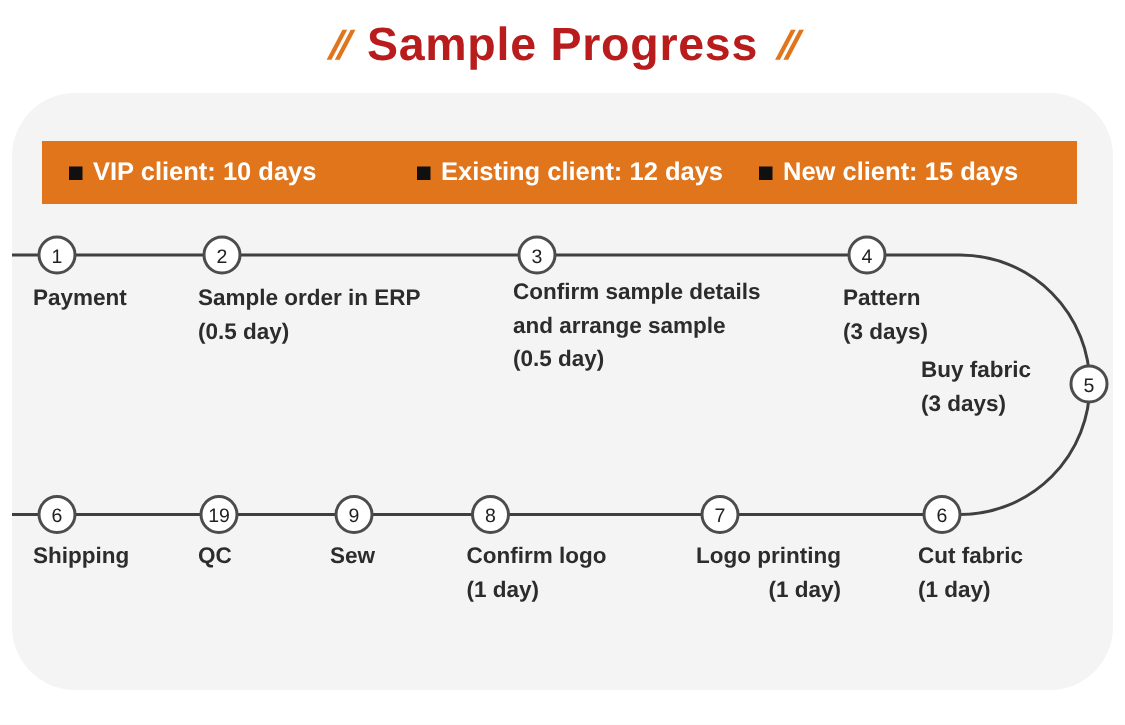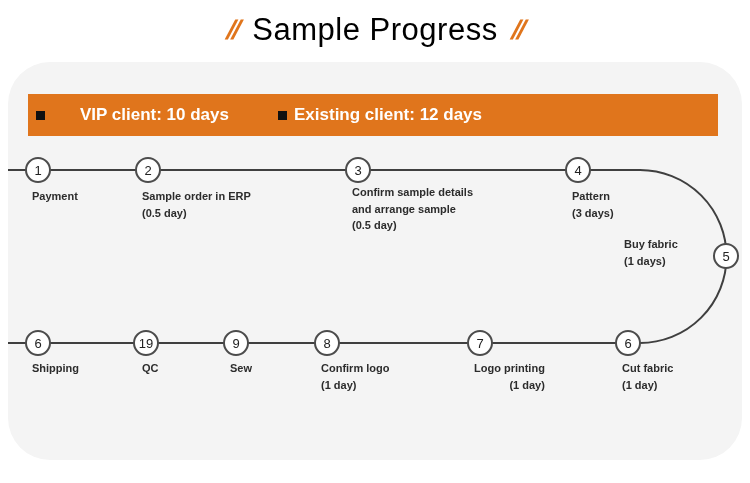--- a/index.html
+++ b/index.html
@@ -8,54 +8,54 @@
     background: #ffffff;
     font-family: "Liberation Sans", sans-serif;
     overflow: hidden;
     position: relative;
   }
   .title-row {
     position: absolute; top: 6px; left: 0; width: 750px; height: 48px;
     display: flex; align-items: center; justify-content: center; gap: 14px;
   }
   .title-text {
-    font-size: 31px; font-weight: normal; color: #000000; letter-spacing: 0.5px;
+    font-size: 31px; font-weight: bold; color: #b91c1c; letter-spacing: 0.5px;
   }
   .quote-mark {
     font-size: 27px; font-weight: bold; font-style: italic;
     letter-spacing: -2px; transform: skewX(-8deg);
   }
   .panel {
     position: absolute; left: 8px; top: 62px; width: 734px; height: 398px;
     background: #f4f4f4; border-radius: 42px;
   }
   .banner {
     position: absolute; left: 20px; top: 32px; width: 690px; height: 42px;
   }
   .banner-item {
     position: absolute; top: 50%; transform: translateY(-50%);
     display: flex; align-items: center;
     color: #ffffff; font-weight: bold; font-size: 17px; white-space: nowrap;
   }
   .banner-item .bullet {
     width: 9px; height: 9px; background: #101010; margin-right: 7px; flex: 0 0 auto;
   }
-  .banner-item-0 { left: 8px; gap: 28px; }
+  .banner-item-0 { left: 18px; }
   .banner-item-1 { left: 218px; padding-left: 32px; }
   .banner-item-2 { left: 478px; }
   .flow-svg { position: absolute; left: 0; top: 0; }
   .node {
     position: absolute; width: 26px; height: 26px; border-radius: 50%;
     background: #ffffff; border: 2px solid #4c4c4c;
     display: flex; align-items: center; justify-content: center;
     font-size: 13px; font-weight: normal; color: #222222;
   }
   .step-label {
-    position: absolute; font-size: 11px; font-weight: bold; color: #2c2c2c;
-    line-height: 1.5; white-space: pre-line; margin-left: 10px;
+    position: absolute; font-size: 15px; font-weight: bold; color: #2c2c2c;
+    line-height: 1.5; white-space: pre-line;
   }
   
   .node-1  { left: 17px;  top: 95px;  }
   .node-2  { left: 127px; top: 95px;  }
   .node-3  { left: 337px; top: 95px;  }
   .node-4  { left: 557px; top: 95px;  }
   .node-5  { left: 705px; top: 181px; }
   .node-6  { left: 607px; top: 268px; }
   .node-7  { left: 459px; top: 268px; }
   .node-8  { left: 306px; top: 268px; }
@@ -87,20 +87,24 @@
 <div class="panel">
 
   <div class="banner" style="background:#E0751C">
     <span class="banner-item banner-item-0">
       <span class="bullet"></span>
       <span>VIP client: 10 days</span>
     </span>
     <span class="banner-item banner-item-1">
       <span class="bullet"></span>
       <span>Existing client: 12 days</span>
+    </span>
+    <span class="banner-item banner-item-2">
+      <span class="bullet"></span>
+      <span>New client: 15 days</span>
     </span>
   </div>
 
   <svg class="flow-svg" width="734" height="398" viewBox="0 0 734 398">
     <path d="M 0 108 H 632 A 86.5 86.5 0 0 1 632 281 H 0" fill="none" stroke="#3f3f3f" stroke-width="2"></path>
   </svg>
 
   <div class="node node-1">
       <span>1</span>
     </div>
@@ -137,21 +141,21 @@
 
   <div class="step-label label-1">Payment</div>
   <div class="step-label label-2">Sample order in ERP
 (0.5 day)</div>
   <div class="step-label label-3">Confirm sample details
 and arrange sample
 (0.5 day)</div>
   <div class="step-label label-4">Pattern
 (3 days)</div>
   <div class="step-label label-5">Buy fabric
-(1 days)</div>
+(3 days)</div>
   <div class="step-label label-6">Cut fabric
 (1 day)</div>
   <div class="step-label label-7">Logo printing
 (1 day)</div>
   <div class="step-label label-8">Confirm logo
 (1 day)</div>
   <div class="step-label label-9">Sew</div>
   <div class="step-label label-10">QC</div>
   <div class="step-label label-11">Shipping</div>
 

